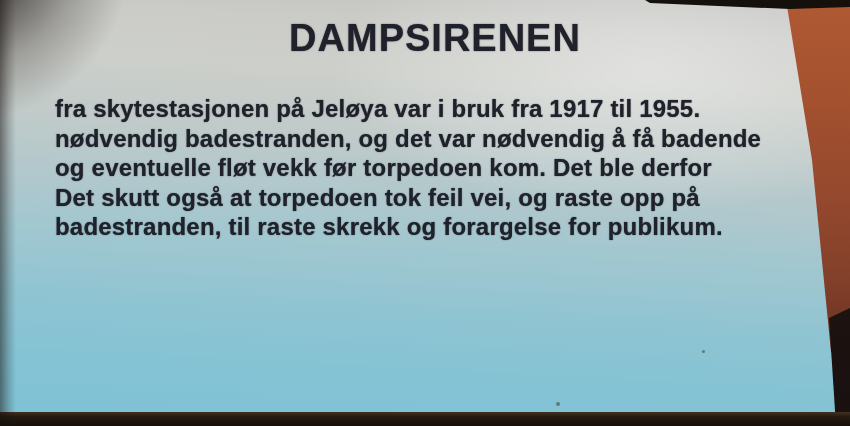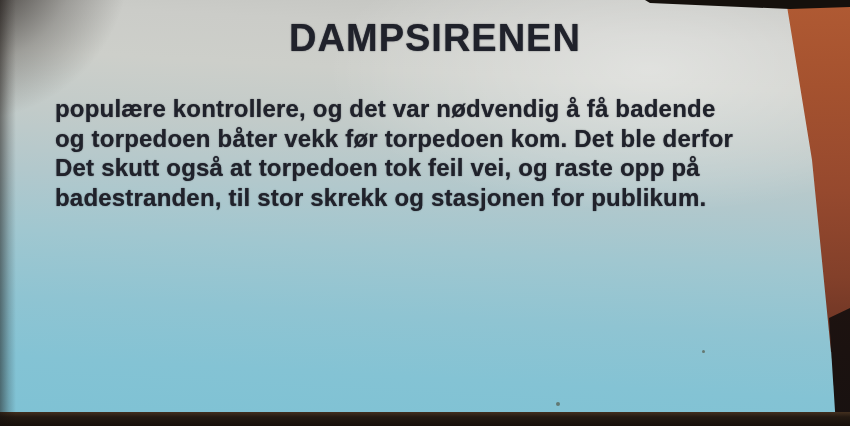--- a/index.html
+++ b/index.html
@@ -98,20 +98,21 @@
   <div class="top-wedge"></div>
   <div class="bottom-band"></div>
   <div class="corner-shadow"></div>
   <div class="left-edge-shadow"></div>
   <div class="dust d1"></div>
   <div class="dust d2"></div>
 
   <div class="sign-text">
     <div class="title">DAMPSIRENEN</div>
     <div class="body-lines">
-      <div>populære kontrollere, og det var nødvendig å få badende</div>
-      <div>og torpedoen båter vekk før torpedoen kom. Det ble derfor</div>
+      <div>fra skytestasjonen på Jeløya var i bruk fra 1917 til 1955.</div>
+      <div>nødvendig badestranden, og det var nødvendig å få badende</div>
+      <div>og eventuelle fløt vekk før torpedoen kom. Det ble derfor</div>
       <div>Det skutt også at torpedoen tok feil vei, og raste opp på</div>
-      <div>badestranden, til stor skrekk og stasjonen for publikum.</div>
+      <div>badestranden, til raste skrekk og forargelse for publikum.</div>
     </div>
   </div>
 
 </div>
 
 </body></html>

